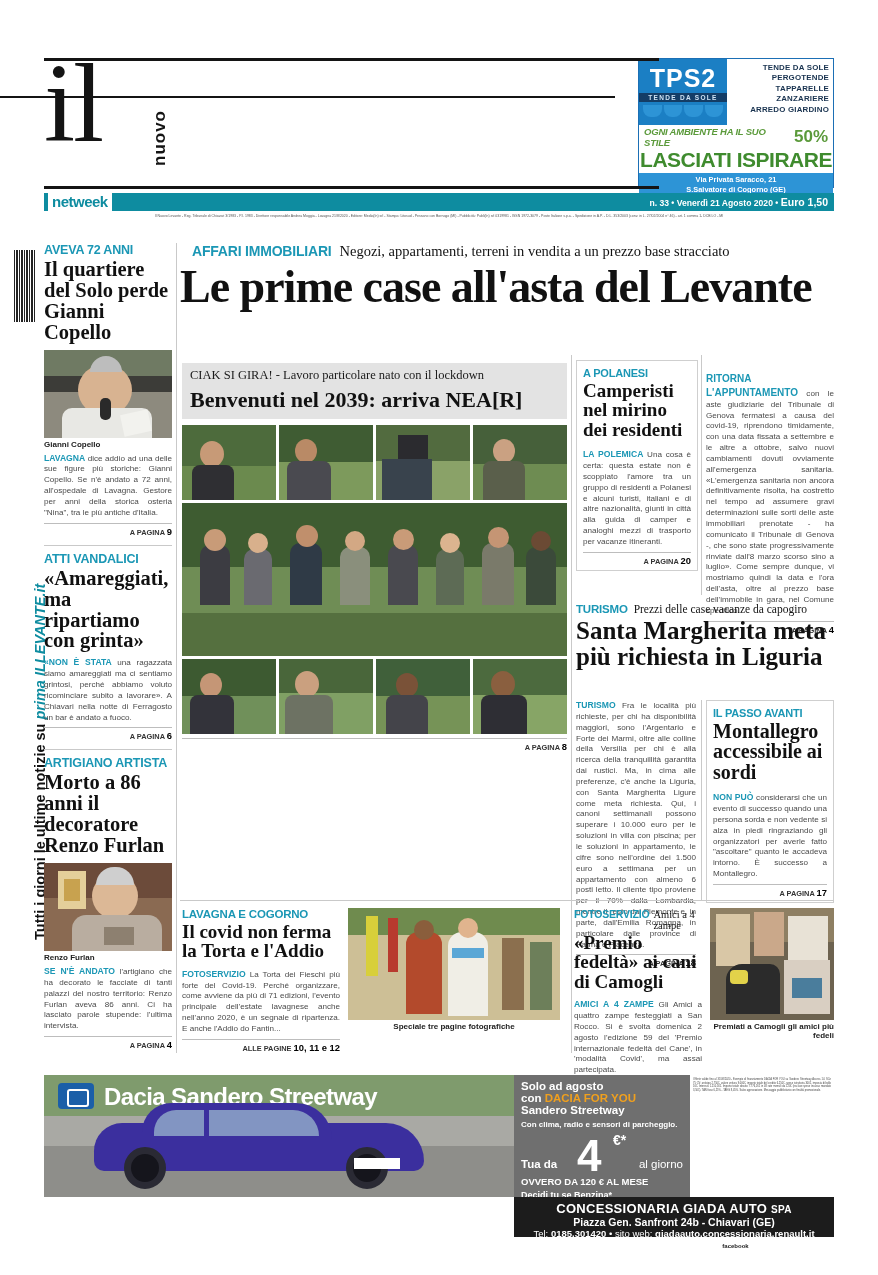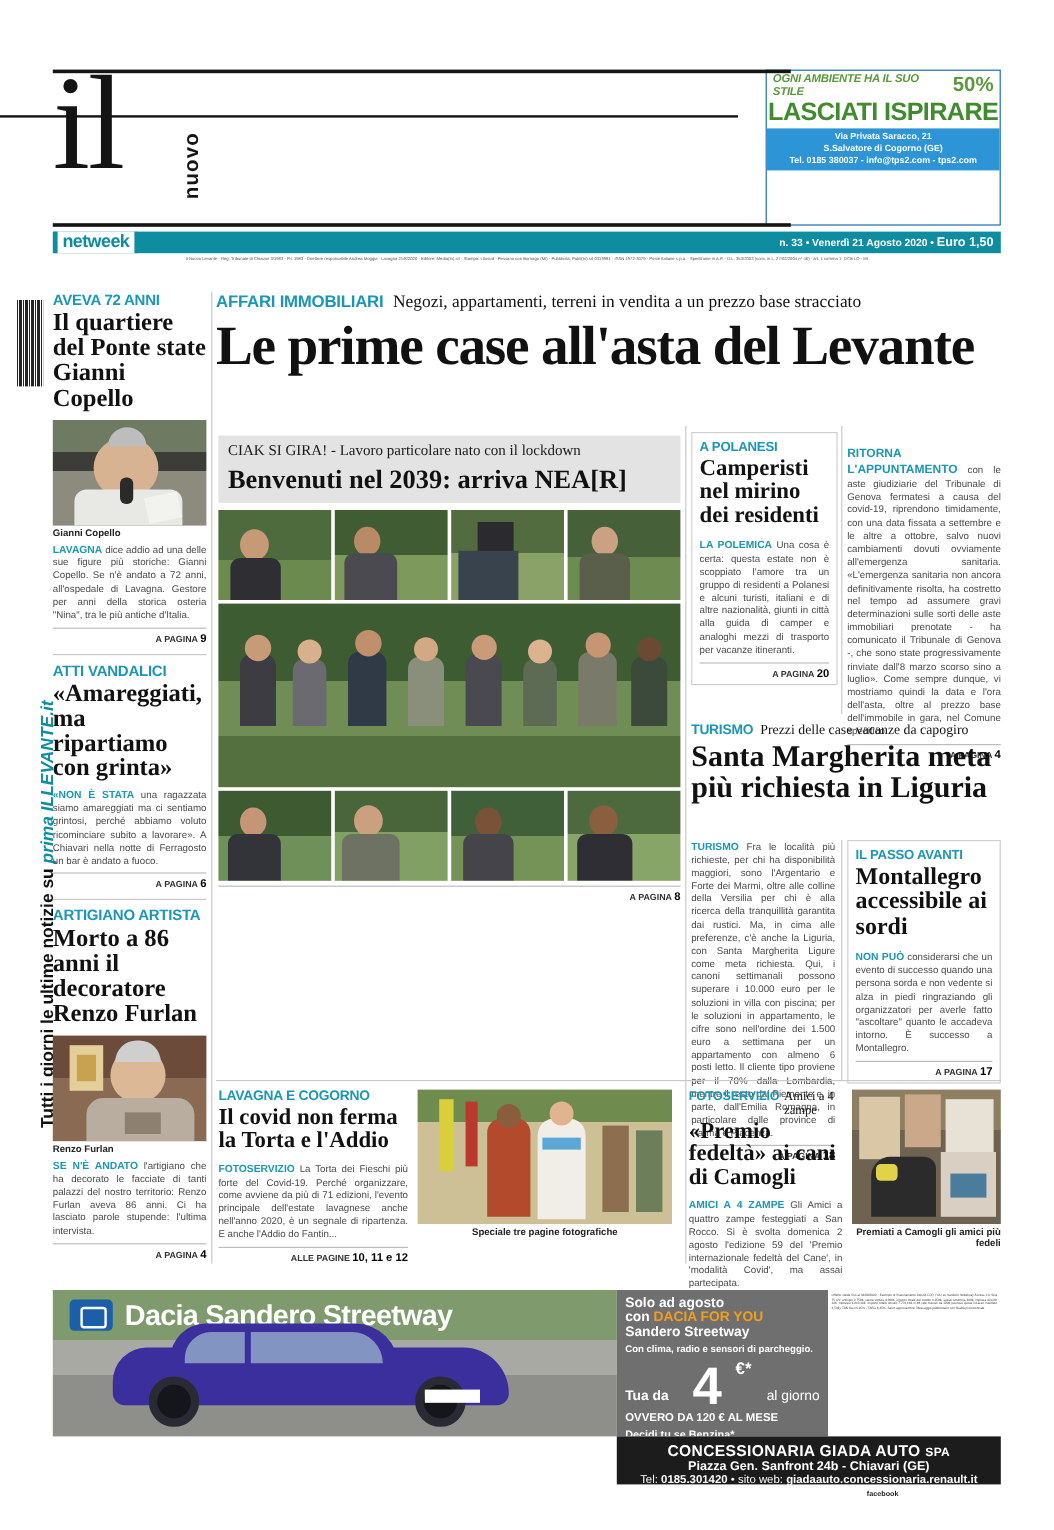--- a/index.html
+++ b/index.html
@@ -129,20 +129,39 @@
 
   <div class="masthead">
     <div class="logo-wrap">
       <div style="position:relative;">
         <span class="logo-il">il</span>
         <span class="logo-nuovo">nuovo</span>
       </div>
     </div>
 
     <div class="tps">
+      <div class="tps-top">
+        <div class="tps-logo">
+          <div class="t1">TPS2</div>
+          <div class="t2">TENDE DA SOLE</div>
+          <div class="arcs">
+              <i></i>
+              <i></i>
+              <i></i>
+              <i></i>
+            </div>
+        </div>
+        <div class="tps-list">
+          <div>TENDE DA SOLE</div>
+          <div>PERGOTENDE</div>
+          <div>TAPPARELLE</div>
+          <div>ZANZARIERE</div>
+          <div>ARREDO GIARDINO</div>
+        </div>
+      </div>
       <div class="tps-slogan">
         <span class="s1">OGNI AMBIENTE  HA IL SUO STILE</span>
         <span class="s2">50%</span>
       </div>
       <div class="tps-big">LASCIATI ISPIRARE</div>
       <div class="tps-addr">
         <div>Via Privata Saracco, 21</div>
         <div>S.Salvatore di Cogorno (GE)</div>
         <div>Tel. 0185 380037 - info@tps2.com - tps2.com</div>
       </div>
@@ -165,21 +184,21 @@
 
   <div class="vline" style="left:176px; top:243px; height:810px;"></div>
   <div class="vline" style="left:571px; top:355px; height:698px;"></div>
   <div class="vline" style="left:701px; top:355px; height:240px;"></div>
   <div class="vline" style="left:701px; top:700px; height:200px;"></div>
 
   <div class="col-left">
 
     <div>
       <div class="kicker" style="font-size:12.5px;">AVEVA 72 ANNI</div>
-      <div class="hl" style="font-size:20.5px; margin-top:2px;">Il quartiere del Ponte state Gianni Copello</div>
+      <div class="hl" style="font-size:20.5px; margin-top:2px;">Il quartiere del Solo perde Gianni Copello</div>
       <div class="photo" style="margin-top:7px;width:128px;height:88px;background:linear-gradient(#6f7a63 0 30%,#3c3c38 30% 48%,#8d8a7e 48% 100%);">
         <div style="position:absolute;left:34px;top:14px;width:54px;height:52px;border-radius:50%;background:#d8b391;"></div>
         <div style="position:absolute;left:46px;top:6px;width:32px;height:16px;border-radius:16px 16px 0 0;background:#bdbdbd;"></div>
         <div style="position:absolute;left:18px;top:58px;width:90px;height:32px;background:#e8e8e4;border-radius:10px 10px 0 0;"></div>
         <div style="position:absolute;left:56px;top:48px;width:11px;height:22px;border-radius:5px;background:#2a2a2a;"></div>
         <div style="position:absolute;left:78px;top:62px;width:28px;height:22px;background:#f2f2ee;transform:rotate(-12deg);"></div>
       </div>
       <div class="cap">Gianni Copello</div>
       <div class="body-txt" style="margin-top:4px;"><span class="lead">LAVAGNA</span> <span>dice addio ad una delle sue figure più storiche: Gianni Copello. Se n'è andato a 72 anni, all'ospedale di Lavagna. Gestore per anni della storica osteria "Nina", tra le più antiche d'Italia.</span></div>
       <div class="pagina"><span>A PAGINA</span> <b>9</b></div>
@@ -208,21 +227,21 @@
         <div style="position:absolute;left:60px;top:64px;width:30px;height:18px;background:#8d8070;"></div>
       </div>
       <div class="cap">Renzo Furlan</div>
       <div class="body-txt" style="margin-top:4px;"><span class="lead">SE N'È ANDATO</span> <span>l'artigiano che ha decorato le facciate di tanti palazzi del nostro territorio: Renzo Furlan aveva 86 anni. Ci ha lasciato parole stupende: l'ultima intervista.</span></div>
       <div class="pagina"><span>A PAGINA</span> <b>4</b></div>
     </div>
   </div>
 
   <div style="position:absolute;left:180px;top:243px;width:654px;">
     <div style="display:flex;align-items:baseline;gap:8px;">
-      <span class="kicker" style="font-size:14px;">AFFARI IMMOBILIARI</span>
+      <span class="kicker" style="font-size:14px;margin-left:12px;">AFFARI IMMOBILIARI</span>
       <span class="serif" style="font-size:14.5px;color:#111;">Negozi, appartamenti, terreni in vendita a un prezzo base stracciato</span>
     </div>
     <div class="hl" style="font-size:46px;margin-top:4px;letter-spacing:-1px;">Le prime case all'asta del Levante</div>
   </div>
 
   <div style="position:absolute;left:182px;top:363px;width:385px;">
     <div style="background:#e3e3e3;padding:5px 8px 8px;">
       <div class="serif" style="font-size:12.5px;color:#1a1a1a;">CIAK SI GIRA! - Lavoro particolare nato con il lockdown</div>
       <div class="hl" style="font-size:22px;margin-top:6px;">Benvenuti nel 2039: arriva NEA[R]</div>
     </div>

